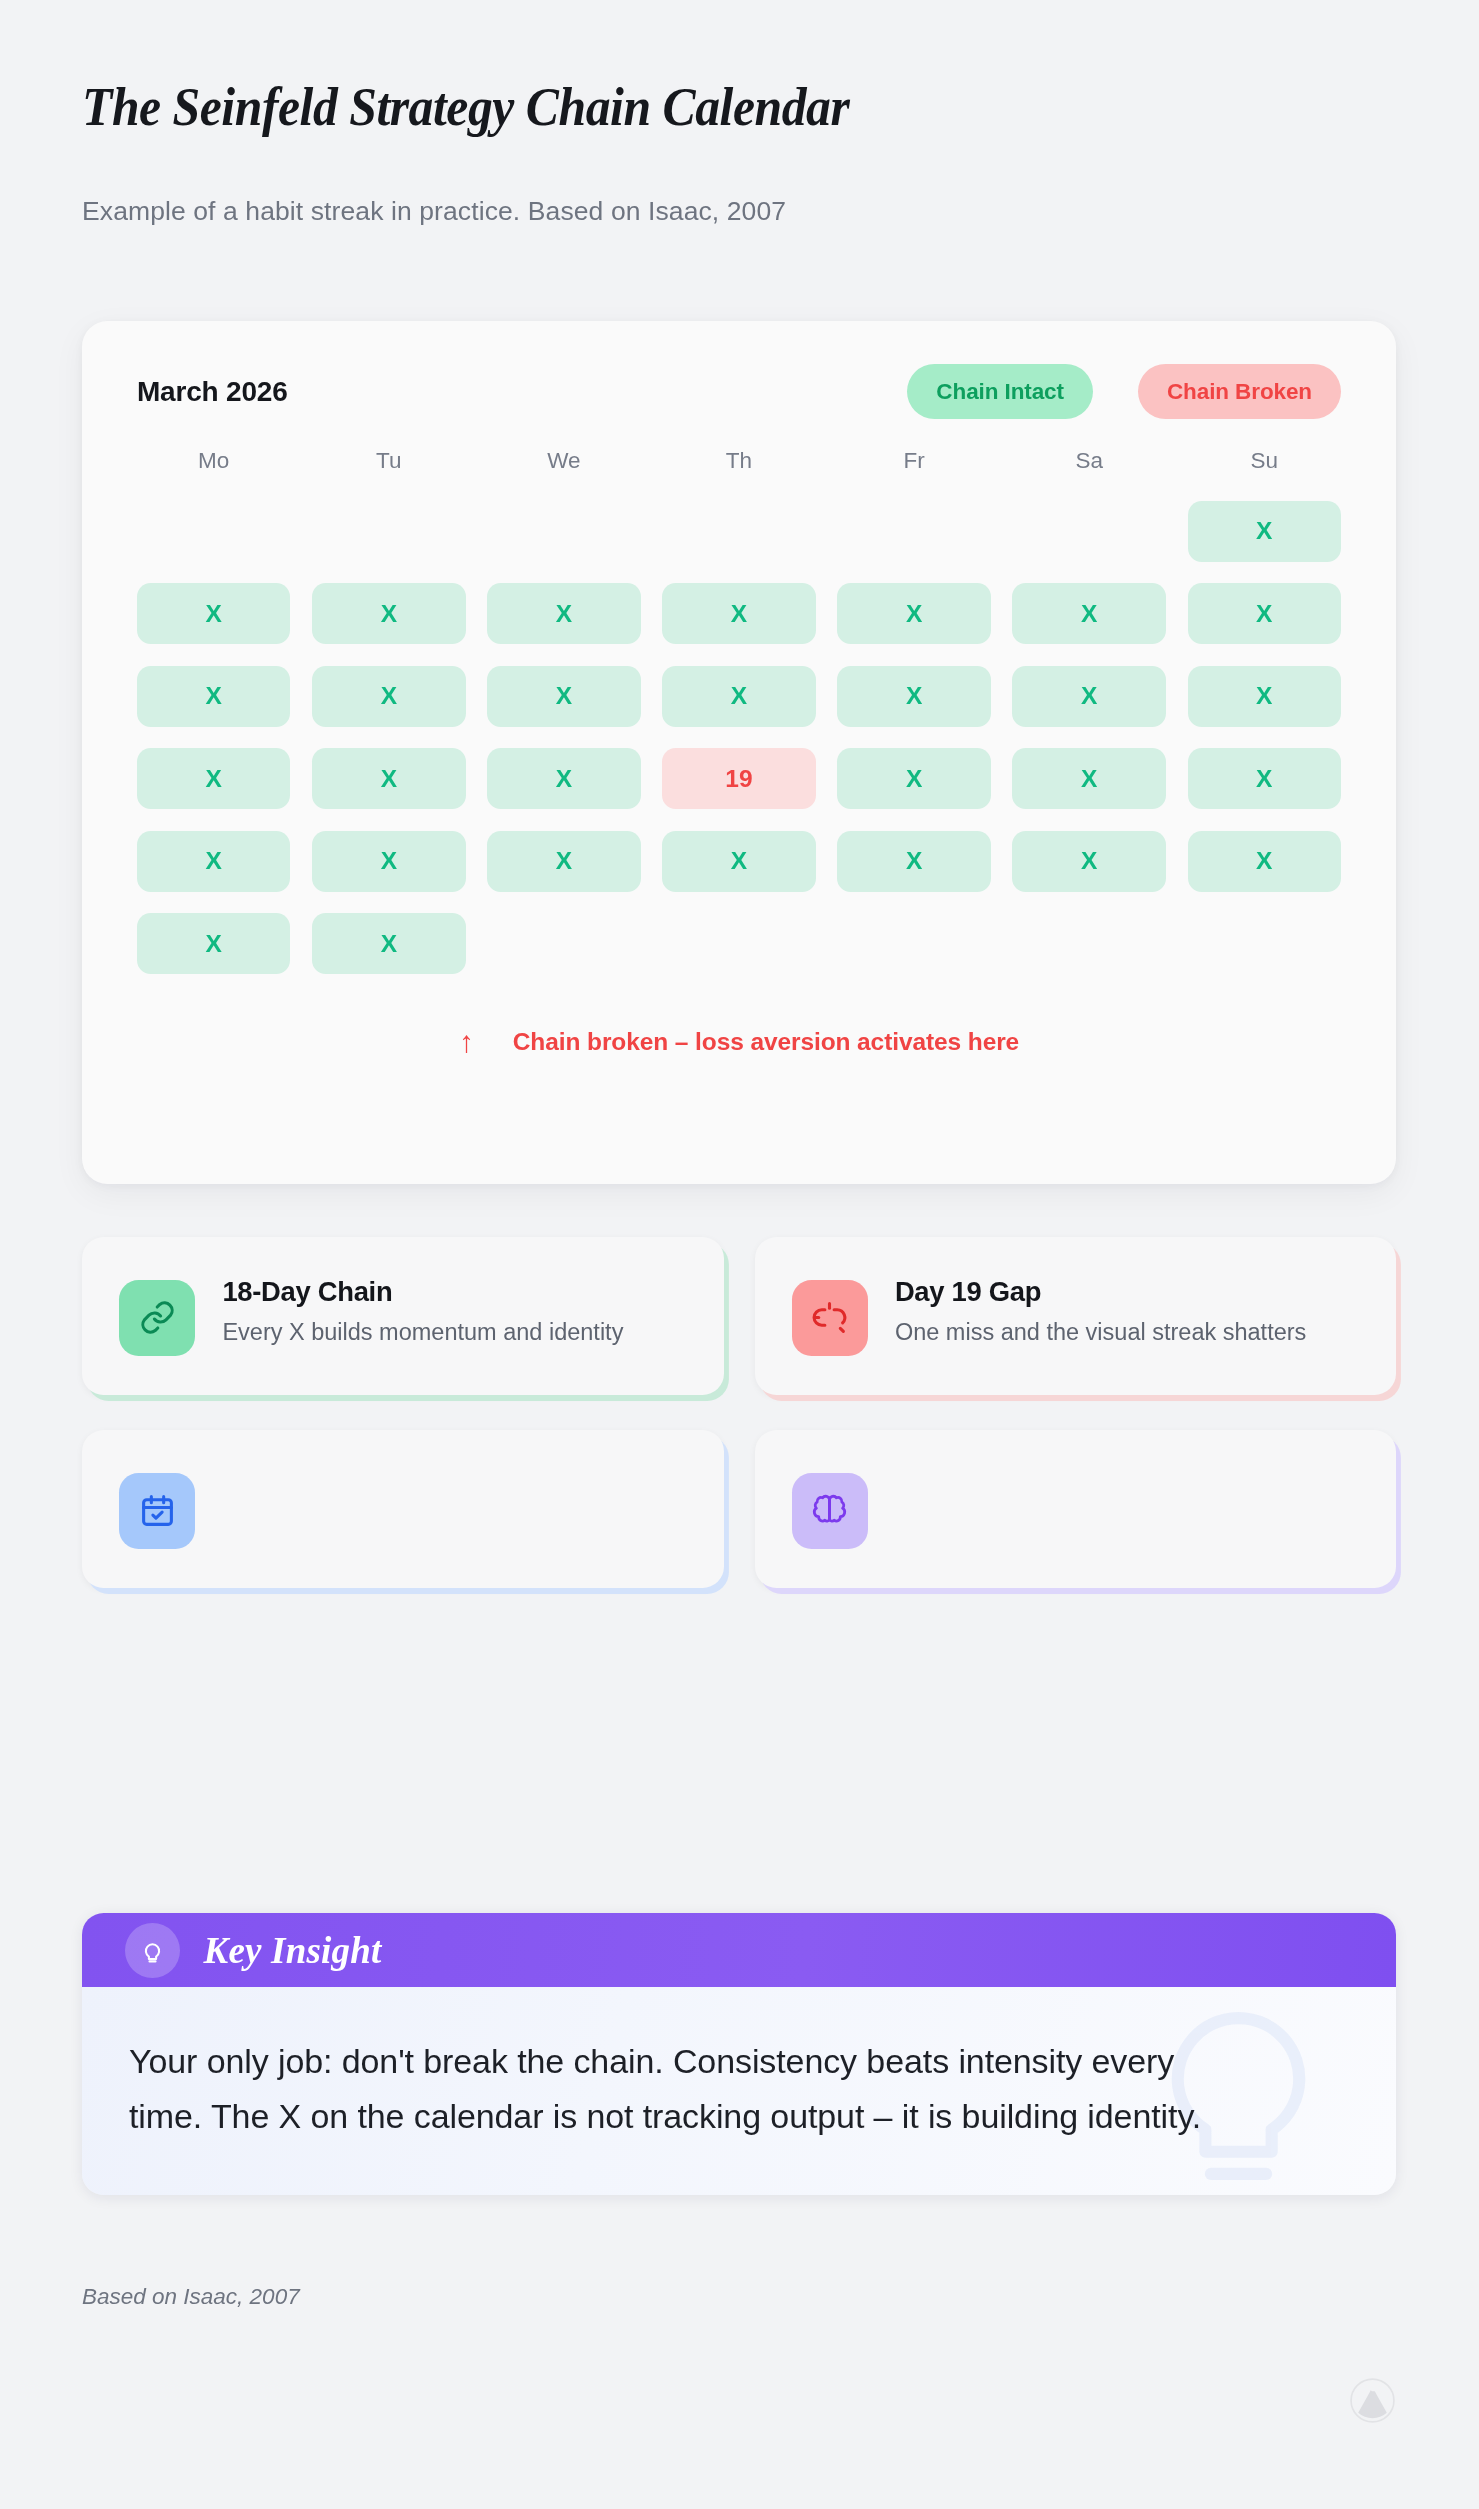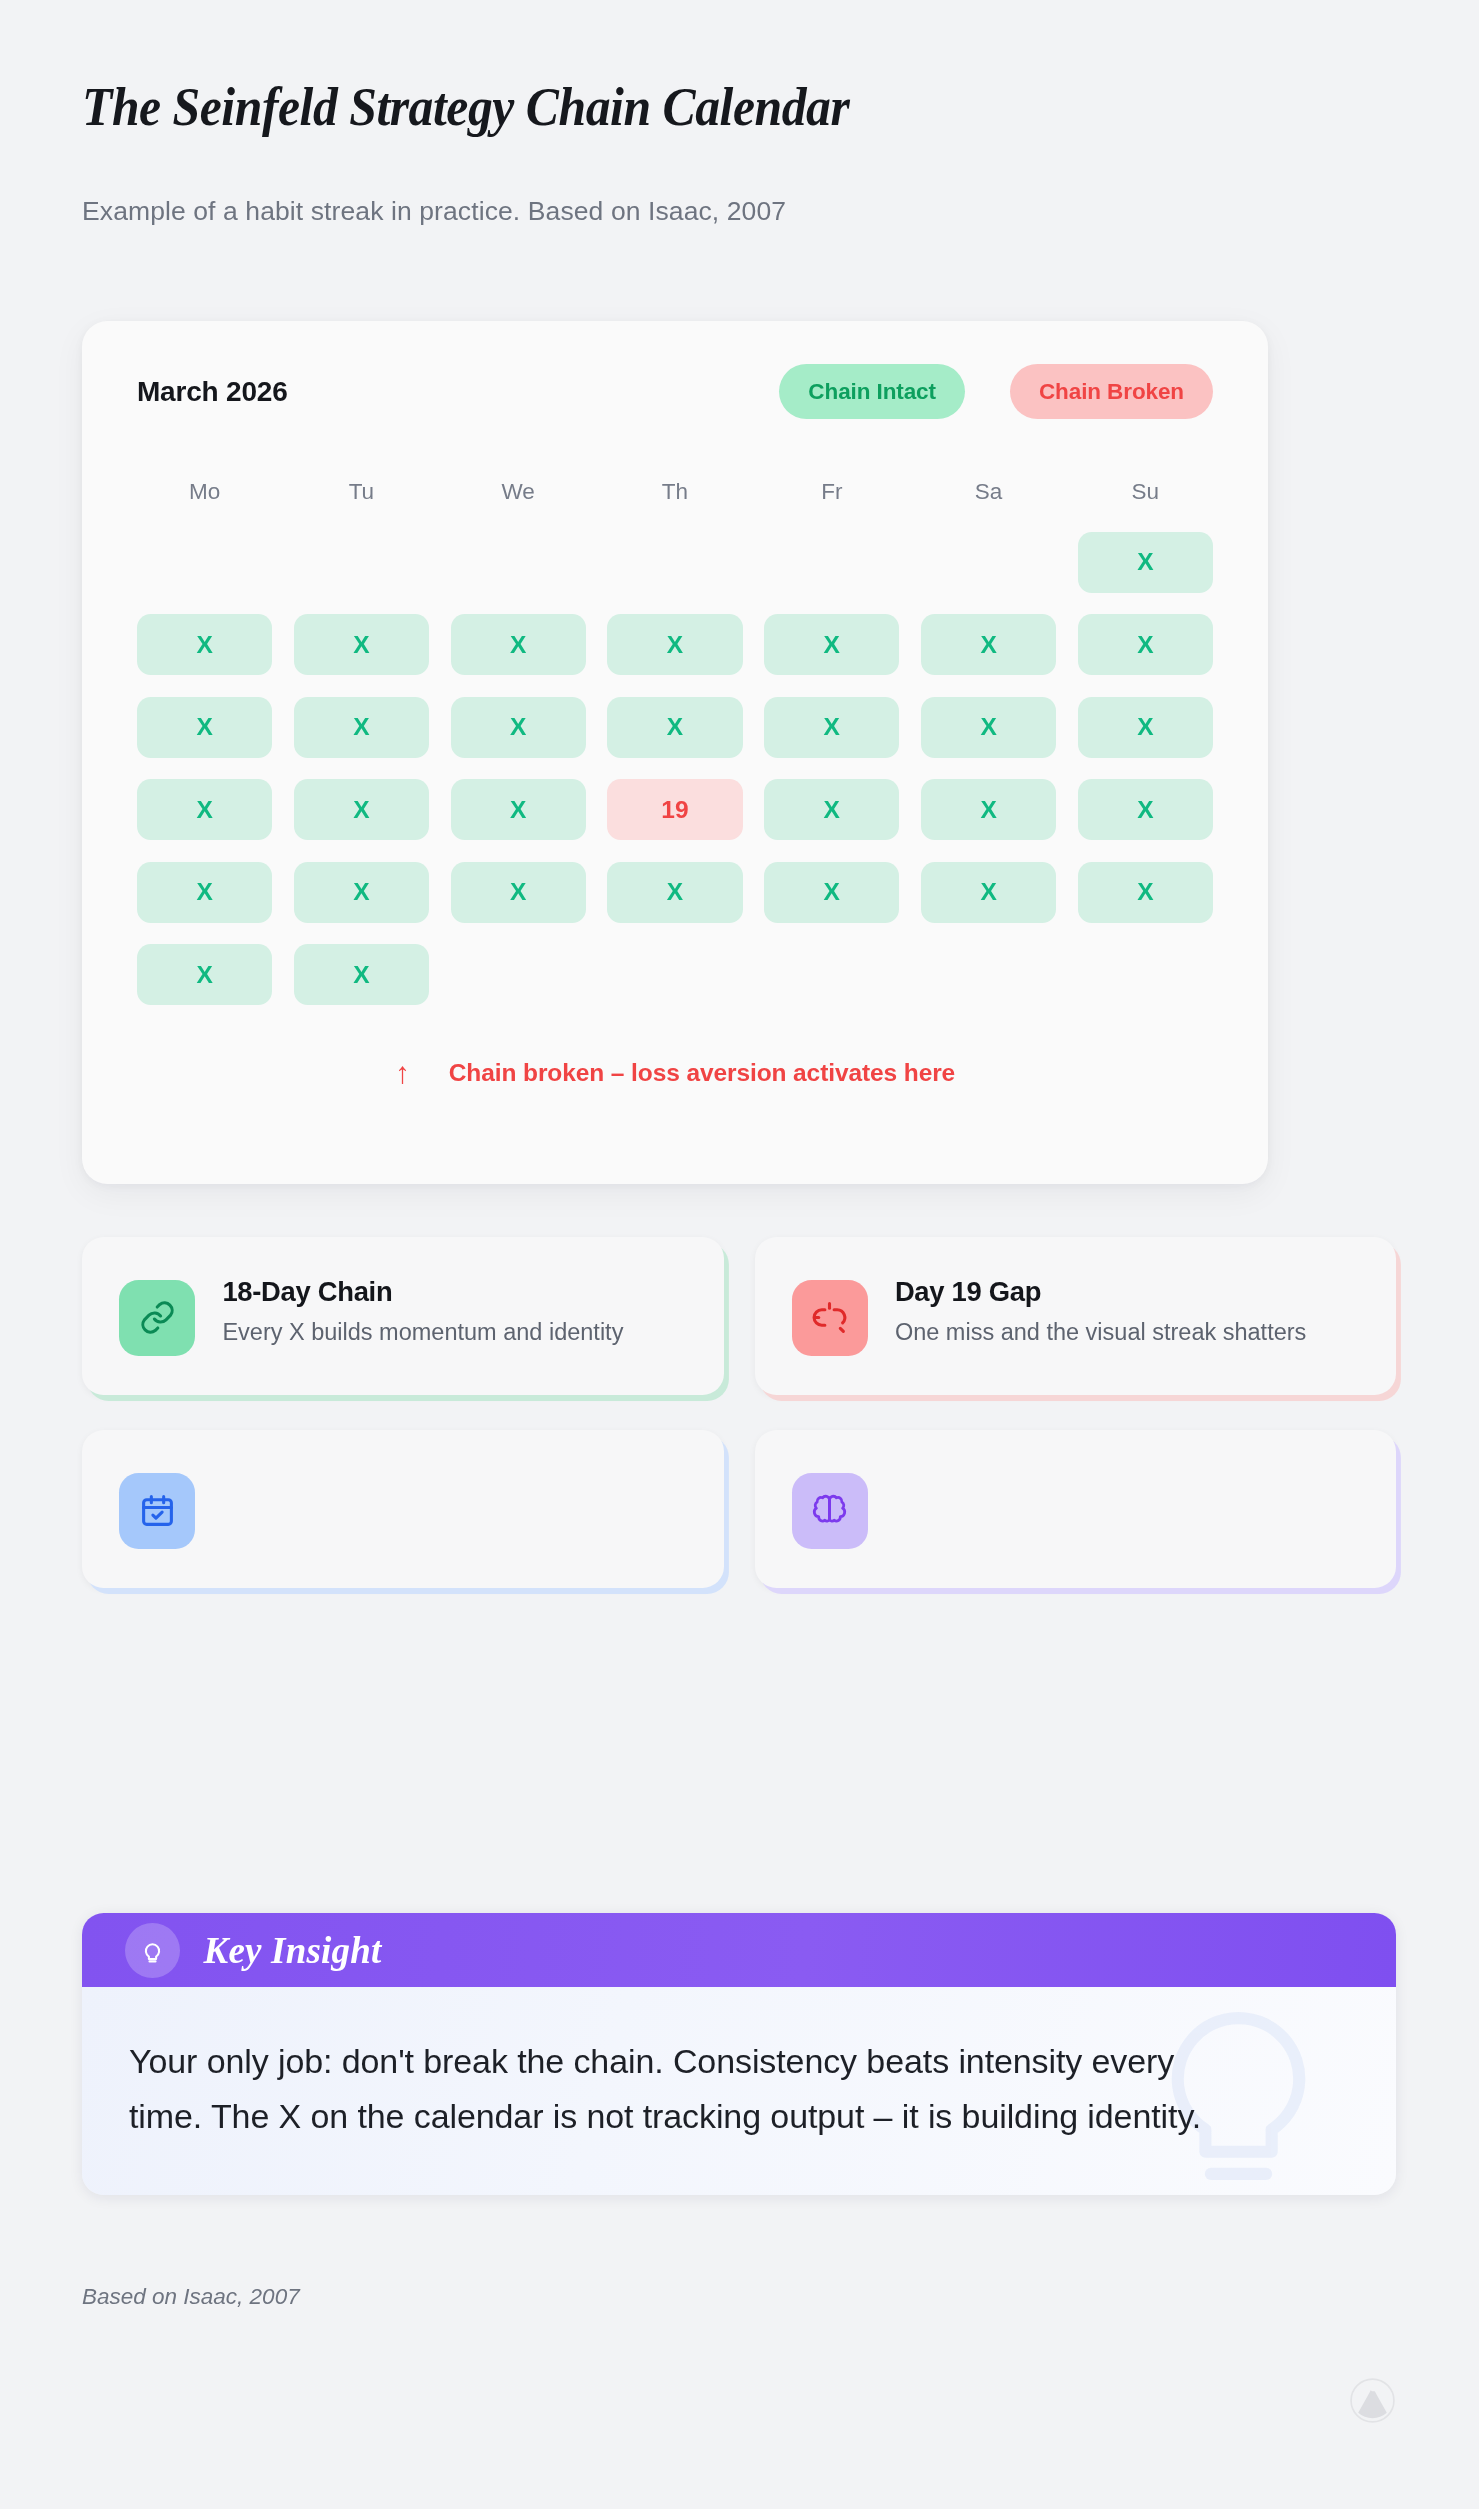--- a/index.html
+++ b/index.html
@@ -30,21 +30,21 @@
   }
   .subtitle{
     position:absolute;left:82px;top:196px;
     font-size:26.5px;color:#6e7480;font-weight:400;
     letter-spacing:0.1px;white-space:nowrap;
   }
 
   
   .cal-card{
     position:absolute;left:82px;top:321px;
-    width:1186px;height:863px;
+    width:1314px;height:863px;
     box-sizing:border-box;
     background:#fafafa;
     border-radius:25.5px;
     box-shadow:0 2px 9.8px rgba(24,28,40,.045), 0 9.8px 33px rgba(24,28,40,.05);
     padding:49px 55px 0 55px;
   }
   .cal-head{
     position:relative;height:73px;
   }
   .cal-month{
@@ -62,21 +62,21 @@
     font-size:22.5px;font-weight:bold;
     letter-spacing:-0.1px;
     white-space:nowrap;
   }
   .badge.intact{background:#a5ecc8;color:#0d9f5e;}
   .badge.broken{background:#fbc2c2;color:#f04444;}
 
   .weekdays{
     display:grid;grid-template-columns:repeat(7,1fr);
     column-gap:21.6px;
-    margin-top:36px;
+    margin-top:5px;
   }
   .weekday{
     text-align:center;font-size:22.5px;color:#767c89;font-weight:400;
   }
 
   .grid{
     display:grid;grid-template-columns:repeat(7,1fr);
     column-gap:21.6px;row-gap:21.6px;
     margin-top:26.5px;
   }

